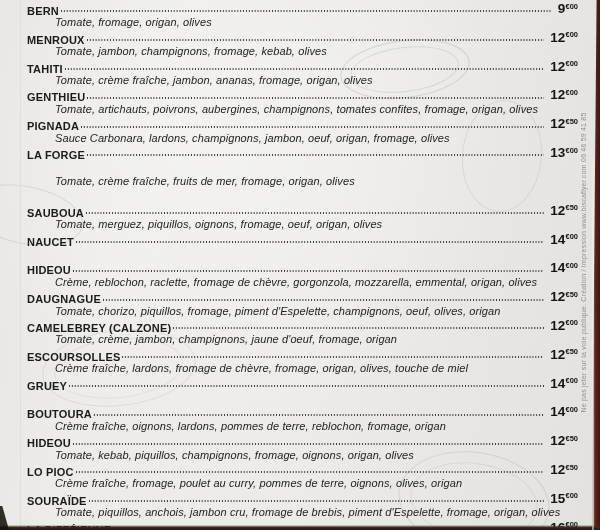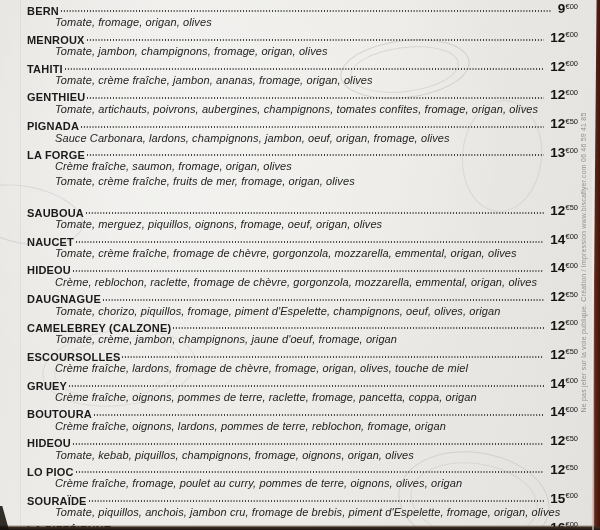--- a/index.html
+++ b/index.html
@@ -26,21 +26,21 @@
     font-weight:700; font-size:11px; line-height:14.4px; color:#1a1a1a;
     letter-spacing:.2px; white-space:nowrap;
   }
   .leader {
     flex:1; height:2px; align-self:flex-end; margin:0 6px 3px 1px;
     background-image:radial-gradient(circle, #3b3b3b .7px, rgba(0,0,0,0) .85px);
     background-size:2.9px 2px; background-repeat:repeat-x; background-position:left bottom;
   }
   .price { white-space:nowrap; position:relative; top:-2px; color:#141414; }
   .price .pw { font-weight:700; font-size:13.5px; letter-spacing:-.2px; }
-  .price .ps { font-weight:400; font-size:7.5px; position:relative; top:-4.5px; line-height:0; margin-left:.5px;margin-top:48px; }
+  .price .ps { font-weight:700; font-size:7.5px; position:relative; top:-4.5px; line-height:0; margin-left:.5px;margin-top:48px; }
   .ing {
     font-style:italic; font-size:11px; line-height:14.2px; color:#232323;
     letter-spacing:.1px; white-space:nowrap;margin-left:28px;
   }
 
   
   .vnote {
     position:absolute; left:583px; top:265px; width:520px; margin-left:-260px; margin-top:-6px;
     transform:rotate(-90deg); text-align:center;
     font-size:7px; color:#91908d; letter-spacing:.2px; white-space:nowrap; z-index:2;
@@ -81,21 +81,21 @@
         </div>
         <div class="ing">Tomate, fromage, origan, olives</div>
       </div>
 
       <div class="item">
         <div class="name-row">
           <span class="iname">MENROUX</span>
           <span class="leader"></span>
           <span class="price"><span class="pw">12</span><span class="ps">€00</span></span>
         </div>
-        <div class="ing">Tomate, jambon, champignons, fromage, origan, olives</div>
+        <div class="ing">Tomate, jambon, champignons, fromage, kebab, olives</div>
       </div>
 
       <div class="item">
         <div class="name-row">
           <span class="iname">TAHITI</span>
           <span class="leader"></span>
           <span class="price"><span class="pw">12</span><span class="ps">€00</span></span>
         </div>
         <div class="ing">Tomate, crème fraîche, jambon, ananas, fromage, origan, olives</div>
       </div>
@@ -117,21 +117,20 @@
         </div>
         <div class="ing">Sauce Carbonara, lardons, champignons, jambon, oeuf, origan, fromage, olives</div>
       </div>
 
       <div class="item">
         <div class="name-row">
           <span class="iname">LA FORGE</span>
           <span class="leader"></span>
           <span class="price"><span class="pw">13</span><span class="ps">€00</span></span>
         </div>
-        <div class="ing">Crème fraîche, saumon, fromage, origan, olives</div>
       </div>
 
       <div class="item">
         <div class="ing">Tomate, crème fraîche, fruits de mer, fromage, origan, olives</div>
       </div>
 
       <div class="item">
         <div class="name-row">
           <span class="iname">SAUBOUA</span>
           <span class="leader"></span>
@@ -139,21 +138,20 @@
         </div>
         <div class="ing">Tomate, merguez, piquillos, oignons, fromage, oeuf, origan, olives</div>
       </div>
 
       <div class="item">
         <div class="name-row">
           <span class="iname">NAUCET</span>
           <span class="leader"></span>
           <span class="price"><span class="pw">14</span><span class="ps">€00</span></span>
         </div>
-        <div class="ing">Tomate, crème fraîche, fromage de chèvre, gorgonzola, mozzarella, emmental, origan, olives</div>
       </div>
 
       <div class="item">
         <div class="name-row">
           <span class="iname">HIDEOU</span>
           <span class="leader"></span>
           <span class="price"><span class="pw">14</span><span class="ps">€00</span></span>
         </div>
         <div class="ing">Crème, reblochon, raclette, fromage de chèvre, gorgonzola, mozzarella, emmental, origan, olives</div>
       </div>
@@ -184,21 +182,20 @@
         </div>
         <div class="ing">Crème fraîche, lardons, fromage de chèvre, fromage, origan, olives, touche de miel</div>
       </div>
 
       <div class="item">
         <div class="name-row">
           <span class="iname">GRUEY</span>
           <span class="leader"></span>
           <span class="price"><span class="pw">14</span><span class="ps">€00</span></span>
         </div>
-        <div class="ing">Crème fraîche, oignons, pommes de terre, raclette, fromage, pancetta, coppa, origan</div>
       </div>
 
       <div class="item">
         <div class="name-row">
           <span class="iname">BOUTOURA</span>
           <span class="leader"></span>
           <span class="price"><span class="pw">14</span><span class="ps">€00</span></span>
         </div>
         <div class="ing">Crème fraîche, oignons, lardons, pommes de terre, reblochon, fromage, origan</div>
       </div>

